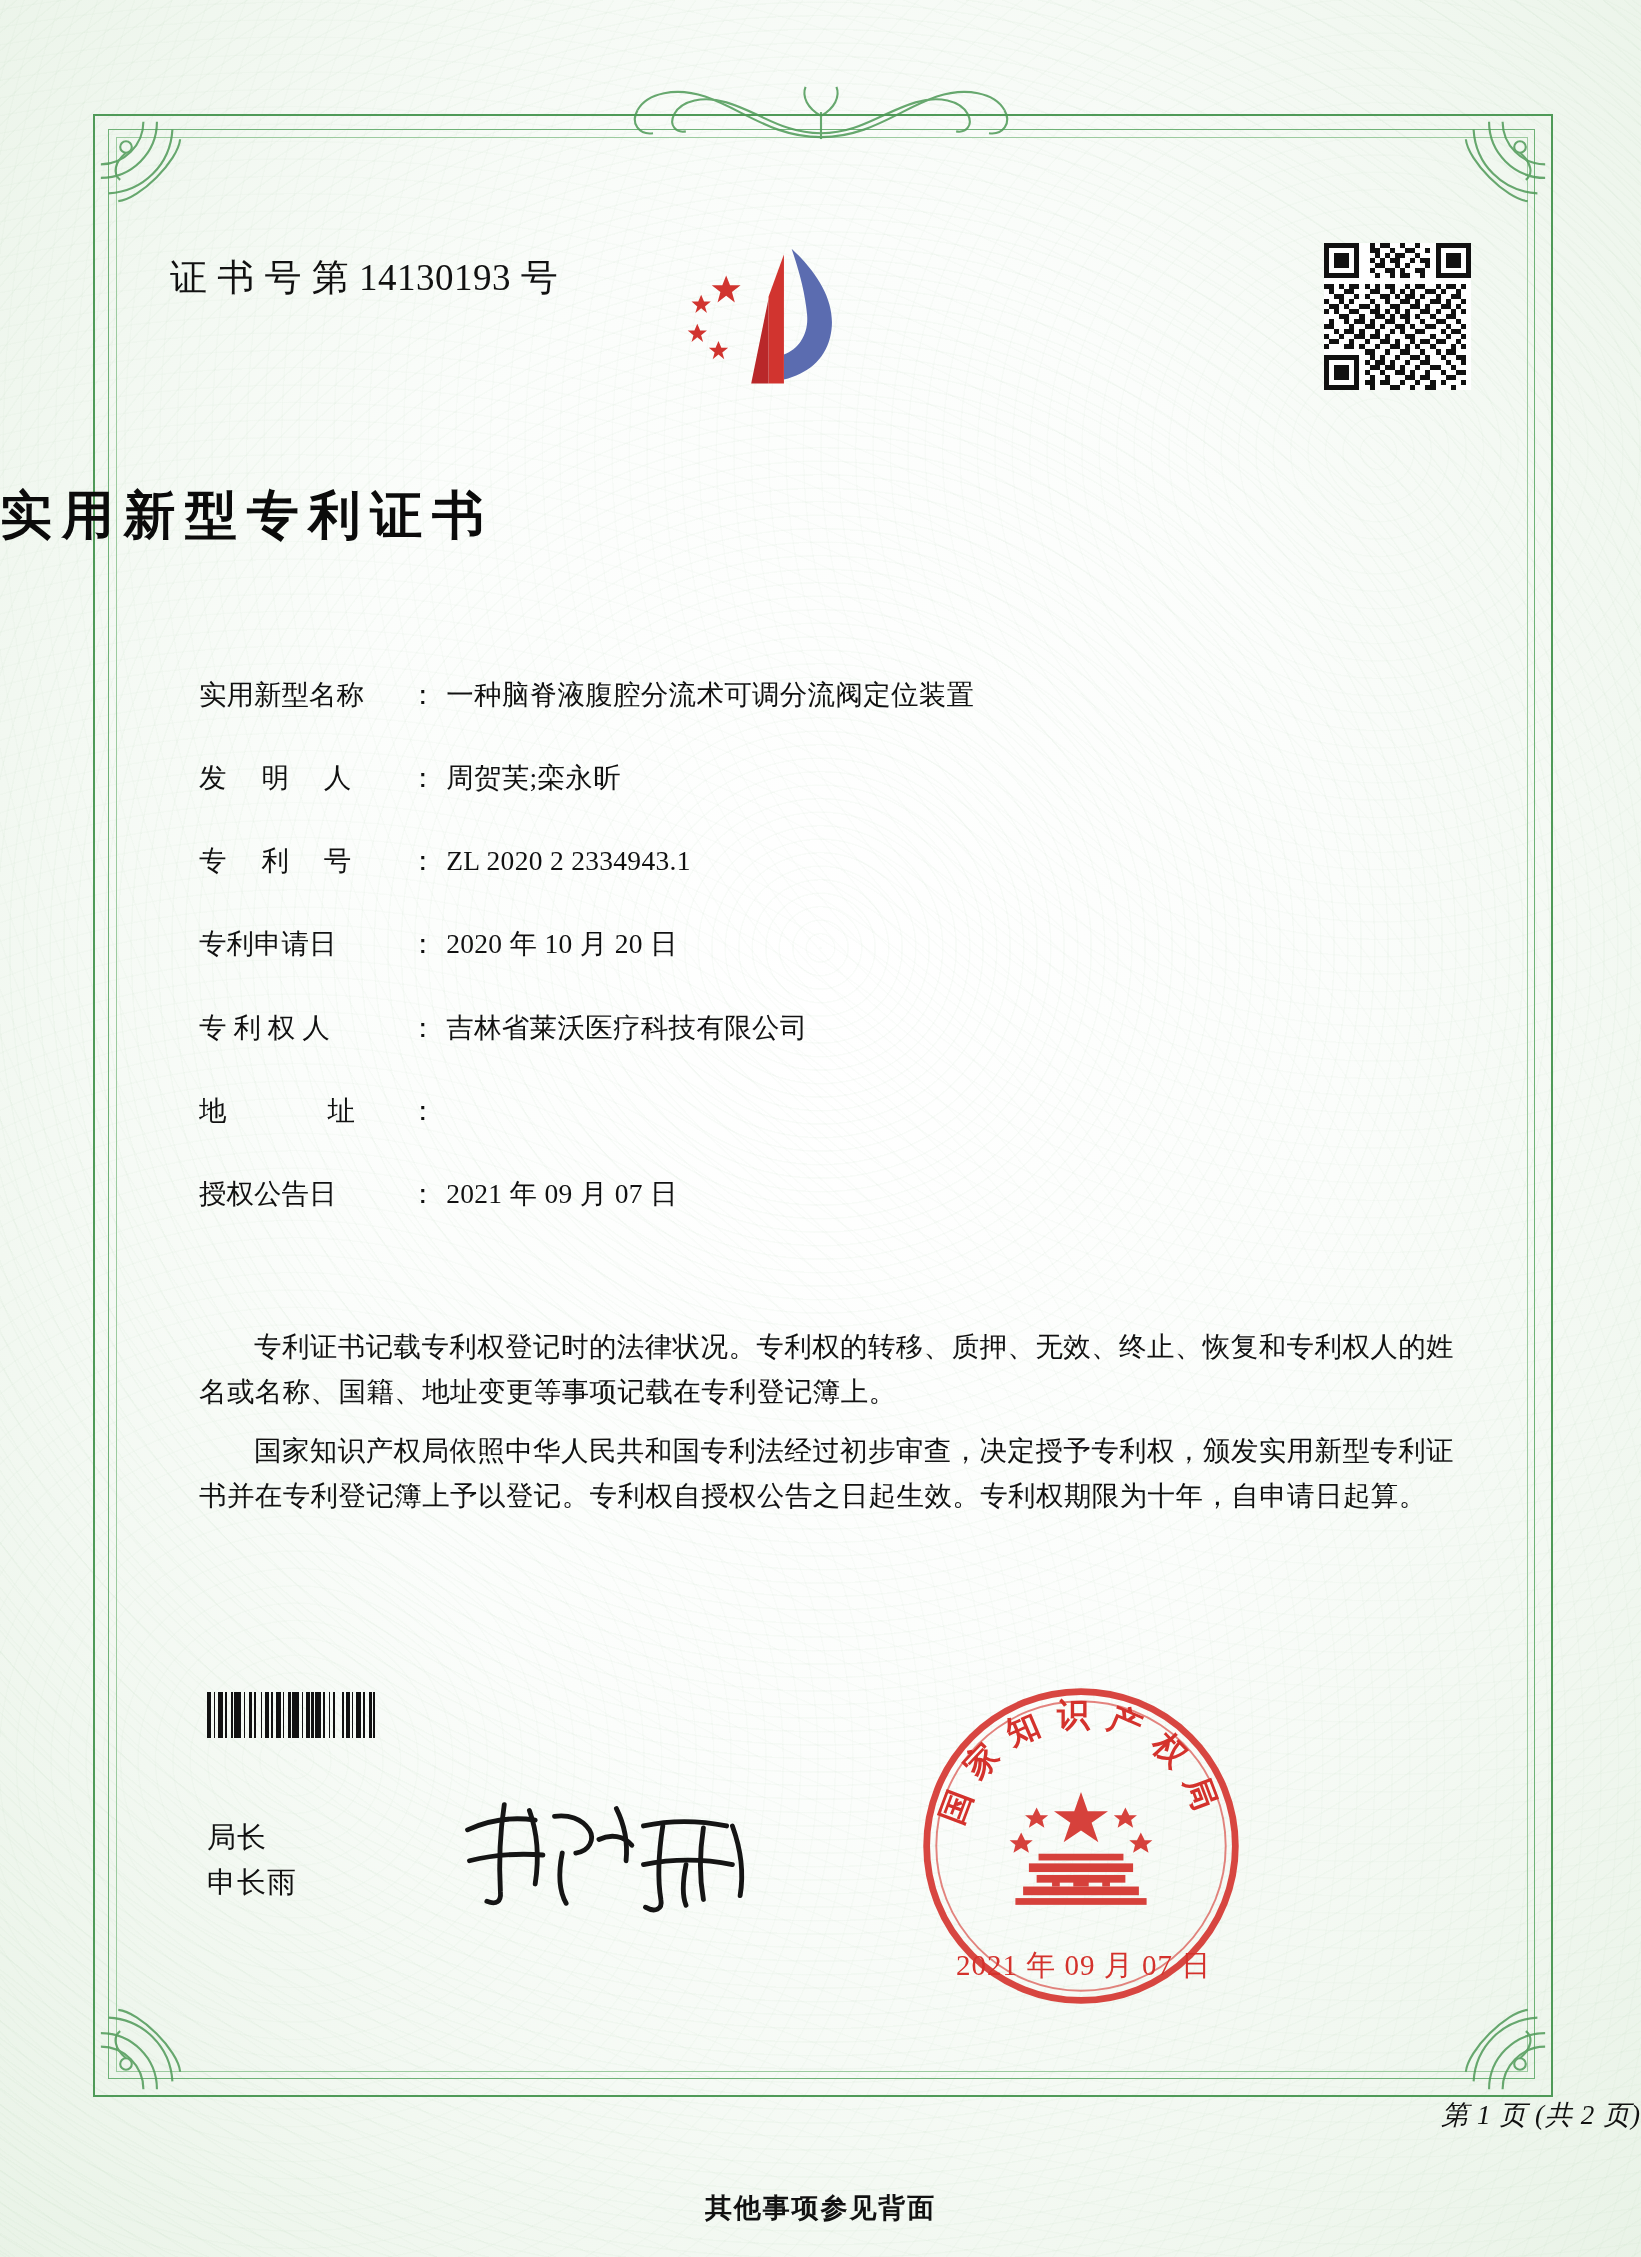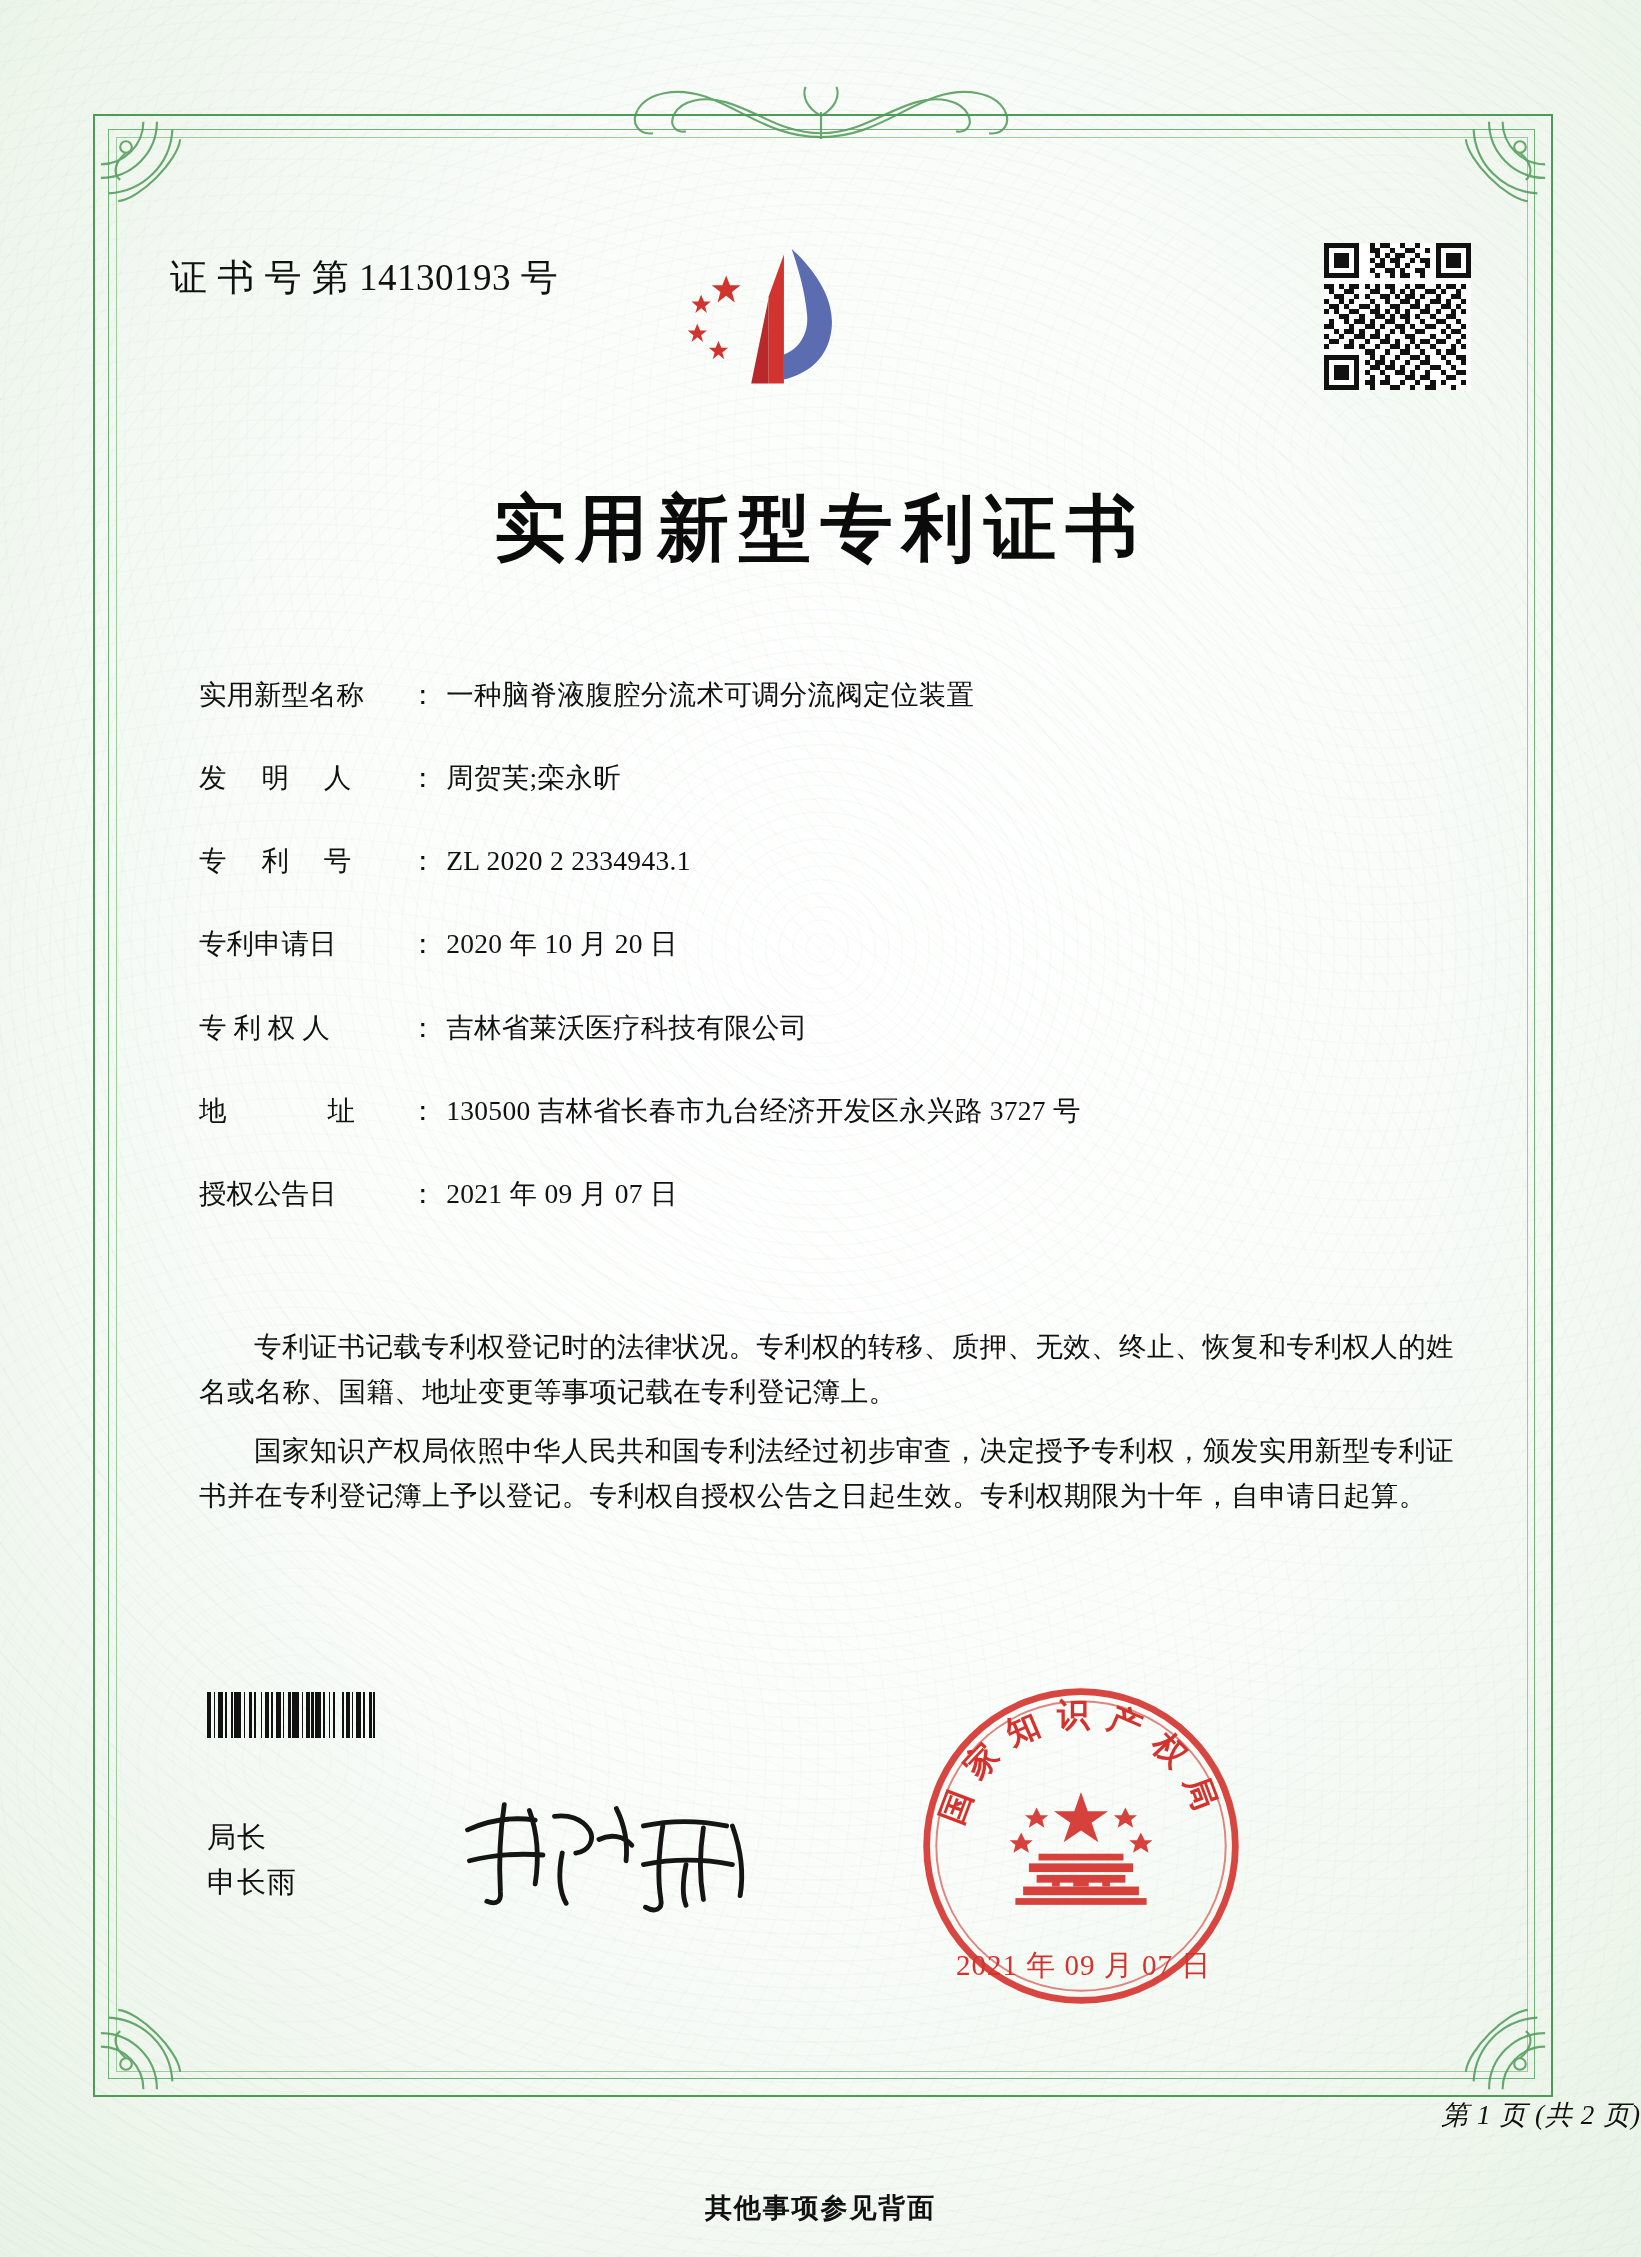--- a/index.html
+++ b/index.html
@@ -85,23 +85,22 @@
   }
   .qr {
     position: absolute;
     right: 170px; top: 243px;
     width: 147px; height: 147px;
   }
 
   .title {
     position: absolute;
     left: 0; right: 0; top: 481px;
-    text-align: center;
     font-family: "DejaVu Serif", "Liberation Serif", serif;
-    font-size: 72px;
+    font-size: 52px;
     font-weight: 700;
     letter-spacing: 9.7px;
     color: #0b0b0b;
   }
 
   
   .fields {
     position: absolute;
     left: 199px; top: 676px;
     width: 1265px;
@@ -520,21 +519,20 @@
       <span class="val">2020 年 10 月 20 日</span>
     </div>
     <div class="row">
       <span class="lbl">专 利 权 人</span>
       <span class="colon">：</span>
       <span class="val">吉林省莱沃医疗科技有限公司</span>
     </div>
     <div class="row">
       <span class="lbl spread3">地 址</span>
       <span class="colon">：</span>
-      <span class="val">130500 吉林省长春市九台经济开发区永兴路 3727 号</span>
     </div>
 
     <div class="row pub">
       <span class="lbl">授权公告日</span>
       <span class="colon">：</span>
       <span class="val">2021 年 09 月 07 日</span>
     </div>
   </div>
 
   <div class="paras">

